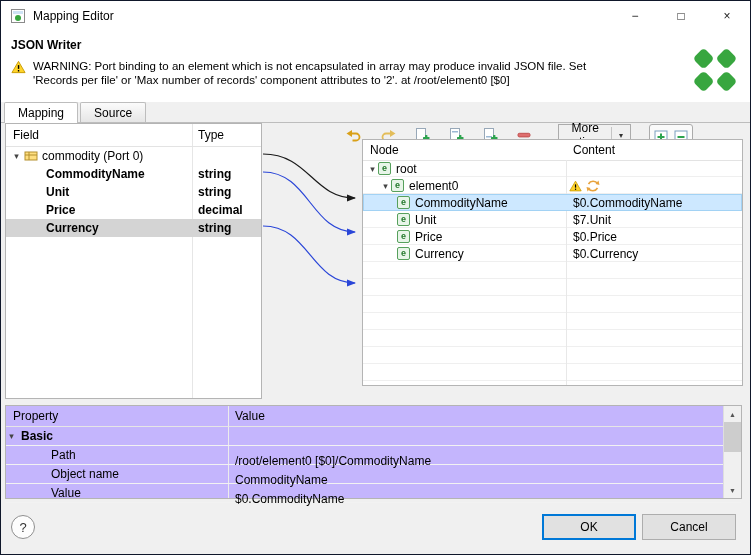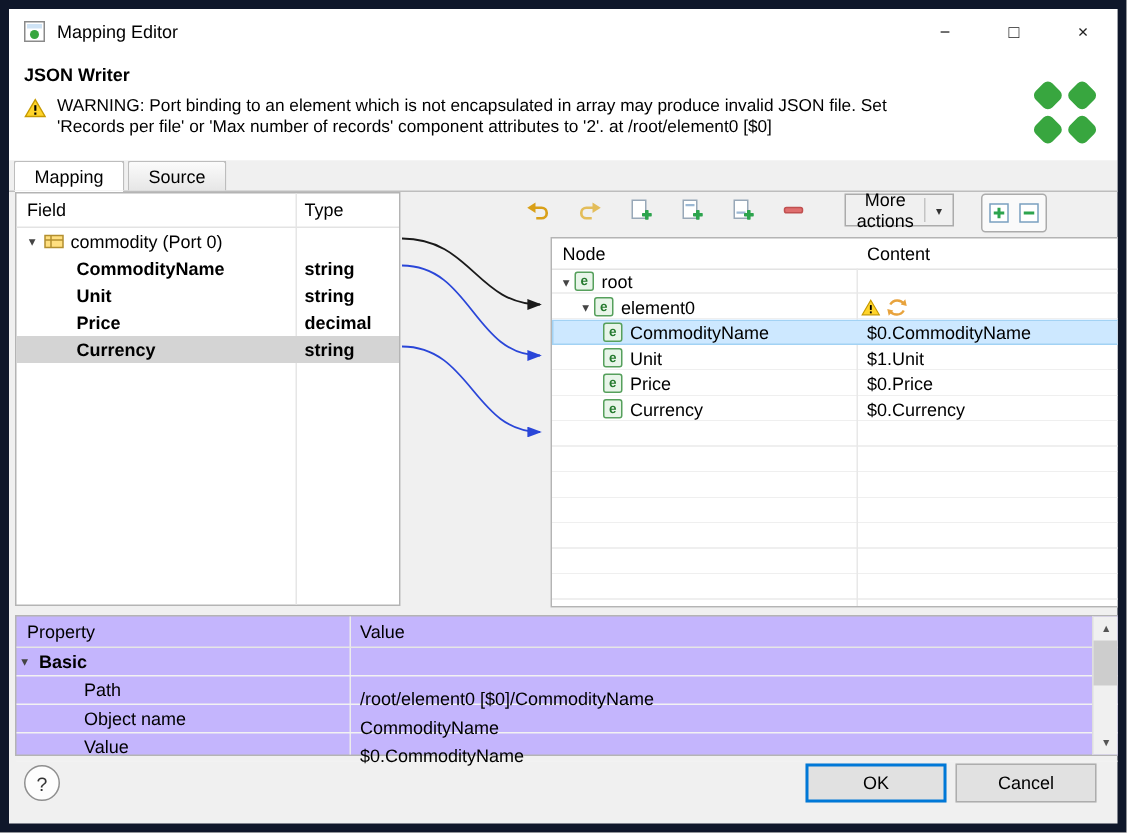--- a/index.html
+++ b/index.html
@@ -1,16 +1,16 @@
 <!DOCTYPE html>
 <html><head>
 <meta charset="utf-8">
 <style>
   html,body{margin:0;padding:0;background:#9a9a9a;}
-  .win{position:relative;width:751px;height:555px;box-sizing:border-box;border:6px solid #0f172a;
+  .win{position:relative;width:751px;height:555px;box-sizing:border-box;border:1px solid #0f172a;
        background:#f0f0f0;font-family:"Liberation Sans",sans-serif;font-size:12px;color:#000;overflow:hidden;}
 
   
   .titlebar{height:30px;background:#fff;display:flex;align-items:center;padding-left:9px;}
   .appicon{width:16px;height:16px;margin-right:7px;display:inline-flex;}
   .tbtns{margin-left:auto;display:flex;height:30px;}
   .tbtn{width:46px;height:30px;display:flex;align-items:center;justify-content:center;font-size:12px;color:#222;}
 
   
   .header{position:absolute;left:0;top:30px;width:100%;height:71px;background:#fff;}
@@ -51,21 +51,21 @@
   .tbi{width:22px;height:22px;display:inline-flex;align-items:center;justify-content:center;}
   .more{margin-left:8px;height:22px;border:1px solid #ababab;background:#f0f0f0;display:flex;
         align-items:center;padding:0 7px;gap:7px;font:12px "Liberation Sans",sans-serif;}
   .msep{width:1px;height:16px;background:#c4c4c4;}
   .dd{font-size:8px;color:#333;}
   .egroup{margin-left:auto;margin-right:72px;border:1px solid #ababab;border-radius:3px;display:flex;
           height:24px;align-items:center;background:#fafafa;padding:0 1px;}
   .egroup .tbi{width:20px;height:20px;}
 
   
-  .ntable{position:absolute;left:361px;top:152px;width:381px;height:247px;background:#fff;
+  .ntable{position:absolute;left:361px;top:138px;width:381px;height:247px;background:#fff;
           border:1px solid #b4b4b4;box-sizing:border-box;}
   .nhead{height:20px;border-bottom:1px solid #e3e3e3;position:relative;}
   .nh1{position:absolute;left:7px;top:3px;}
   .nh2{position:absolute;left:210px;top:3px;}
   .ncol-line{position:absolute;left:203px;top:0;bottom:0;width:1px;background:#e8e8e8;}
   .nrows{position:absolute;left:0;right:0;top:20px;bottom:0;
          background:repeating-linear-gradient(to bottom,transparent 0 16px,#efefef 16px 17px);}
   .nrow{height:17px;position:relative;display:flex;align-items:center;}
   .nrow.sel{background:#cde8ff;box-shadow:inset 0 0 0 1px #a2d2f4;}
   .eicon{width:13px;height:13px;box-sizing:border-box;border:1px solid #56a05c;background:#e8f5e9;
@@ -303,21 +303,21 @@
 
       <div class="nrow ind2 sel">
         <span class="eicon">e</span>
         <span class="nlabel">CommodityName</span>
         <span class="ncontent">$0.CommodityName</span>
       </div>
 
       <div class="nrow ind2">
         <span class="eicon">e</span>
         <span class="nlabel">Unit</span>
-        <span class="ncontent">$1.Unit</span>
+        <span class="ncontent">$7.Unit</span>
       </div>
 
       <div class="nrow ind2">
         <span class="eicon">e</span>
         <span class="nlabel">Price</span>
         <span class="ncontent">$0.Price</span>
       </div>
 
       <div class="nrow ind2">
         <span class="eicon">e</span>

